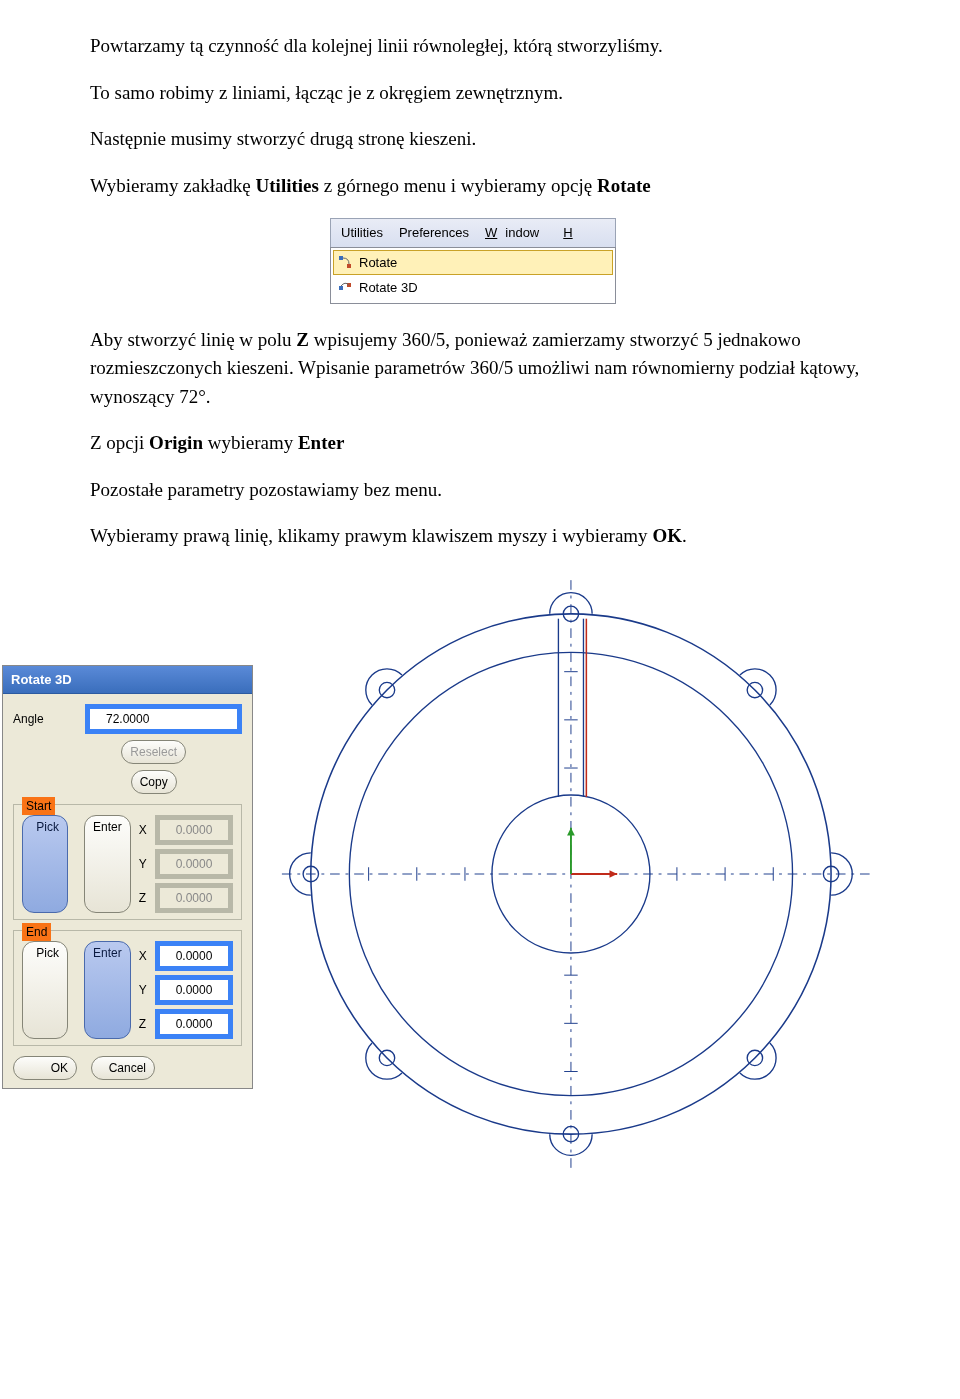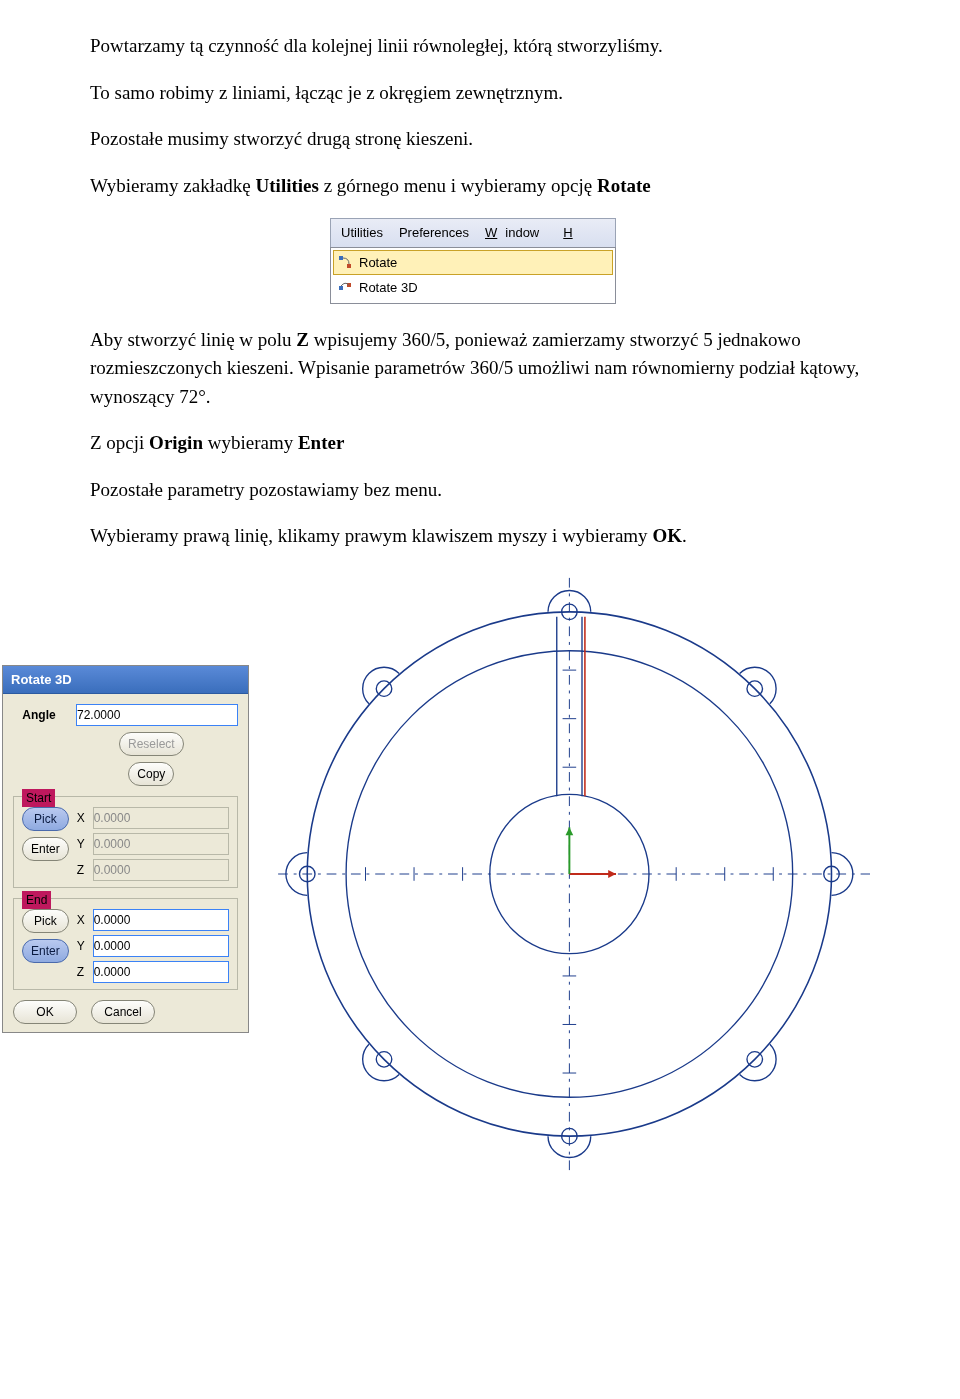--- a/index.html
+++ b/index.html
@@ -81,78 +81,78 @@
   .titlebar {
     background: linear-gradient(#5a8ad8, #3a6ebc);
     color: #fff;
     font-weight: bold;
     font-size: 13px;
     padding: 4px 8px;
     border-bottom: 1px solid #2b5aa0;
   }
   .dlg-body { padding: 10px 10px 8px 10px; }
   .row { display: flex; align-items: center; margin-bottom: 6px; }
-  .lbl { width: 52px; text-align: center; padding-right: 11px; font-weight: bold; }
+  .lbl { width: 52px; text-align: left; padding-right: 20px; }
   .field {
     background: #fff;
-    border: 1px solid #3b82f6;
-    padding: 2px 0;
+    border: 5px solid #3b82f6;
+    padding: 2px 16px;
     height: 16px;
     line-height: 16px;
     flex: 1;
     font-size: 12px;
   }
   .field.ro { background: #ece9d8; color: #888; border-color:#b8b8a8;}
   .btn {
     display: inline-block;
     background: linear-gradient(#fdfdfb, #e7e4d6);
     border: 1px solid #858577;
     border-radius: 12px;
     padding: 2px 8px;
     font-size: 12px;
     min-width: 46px;
-    text-align: center;
+    text-align: right;
     box-sizing: border-box;
   }
   .btn.disabled { color: #9a9a9a; }
   .btn.sel {
     background: linear-gradient(#b9c9ef, #8faae0);
     border-color: #4a6aac;
     color: #0a1a40;
   }
-  .btn-stack { display: flex; flex-direction: column; gap: 6px; flex: 0 0 auto; }
+  .btn-stack { display: flex; flex-direction: row; gap: 16px; flex: 0 0 auto; }
   .fieldset {
     position: relative;
     border: 1px solid #b8b8a8;
     padding: 10px 8px 6px 8px;
     margin: 10px 0 0 0;
   }
   .fs-label {
     position: absolute; top: -8px; left: 8px;
-    background: #be185d; padding: 0 4px; font-size: 12px;
+    background: #f97316; padding: 0 4px; font-size: 12px;
   }
   .fs-row { display: flex; gap: 8px; }
   .xyz { display: flex; flex-direction: column; gap: 4px; flex: 1; }
   .xyz .pair { display: flex; align-items: center; gap: 6px; }
   .xyz .pair .axlbl { width: 10px; }
   .okrow { display: flex; gap: 14px; margin-top: 10px; }
 
   .diagram {
     width: 640px;
     height: 610px;
     position: relative;
   }
   .diagram svg { width: 100%; height: 100%; }
 </style>
 </head>
 <body>
 
 <p>Powtarzamy tą czynność dla kolejnej linii równoległej, którą stworzyliśmy.</p>
 <p>To samo robimy z liniami, łącząc je z okręgiem zewnętrznym.</p>
-<p>Pozostałe musimy stworzyć drugą stronę kieszeni.</p>
+<p>Następnie musimy stworzyć drugą stronę kieszeni.</p>
 <p>
   <span>Wybieramy zakładkę </span><span class="bold">Utilities</span><span> z górnego menu i wybieramy opcję </span><span class="bold">Rotate</span>
 </p>
 
 <div class="menu-shot">
   <div class="menu-bar">
     <span>Utilities</span>
     <span>Preferences</span>
     <span><u>W</u><span>indow</span></span>
     <span class="last"><u>H</u></span>

